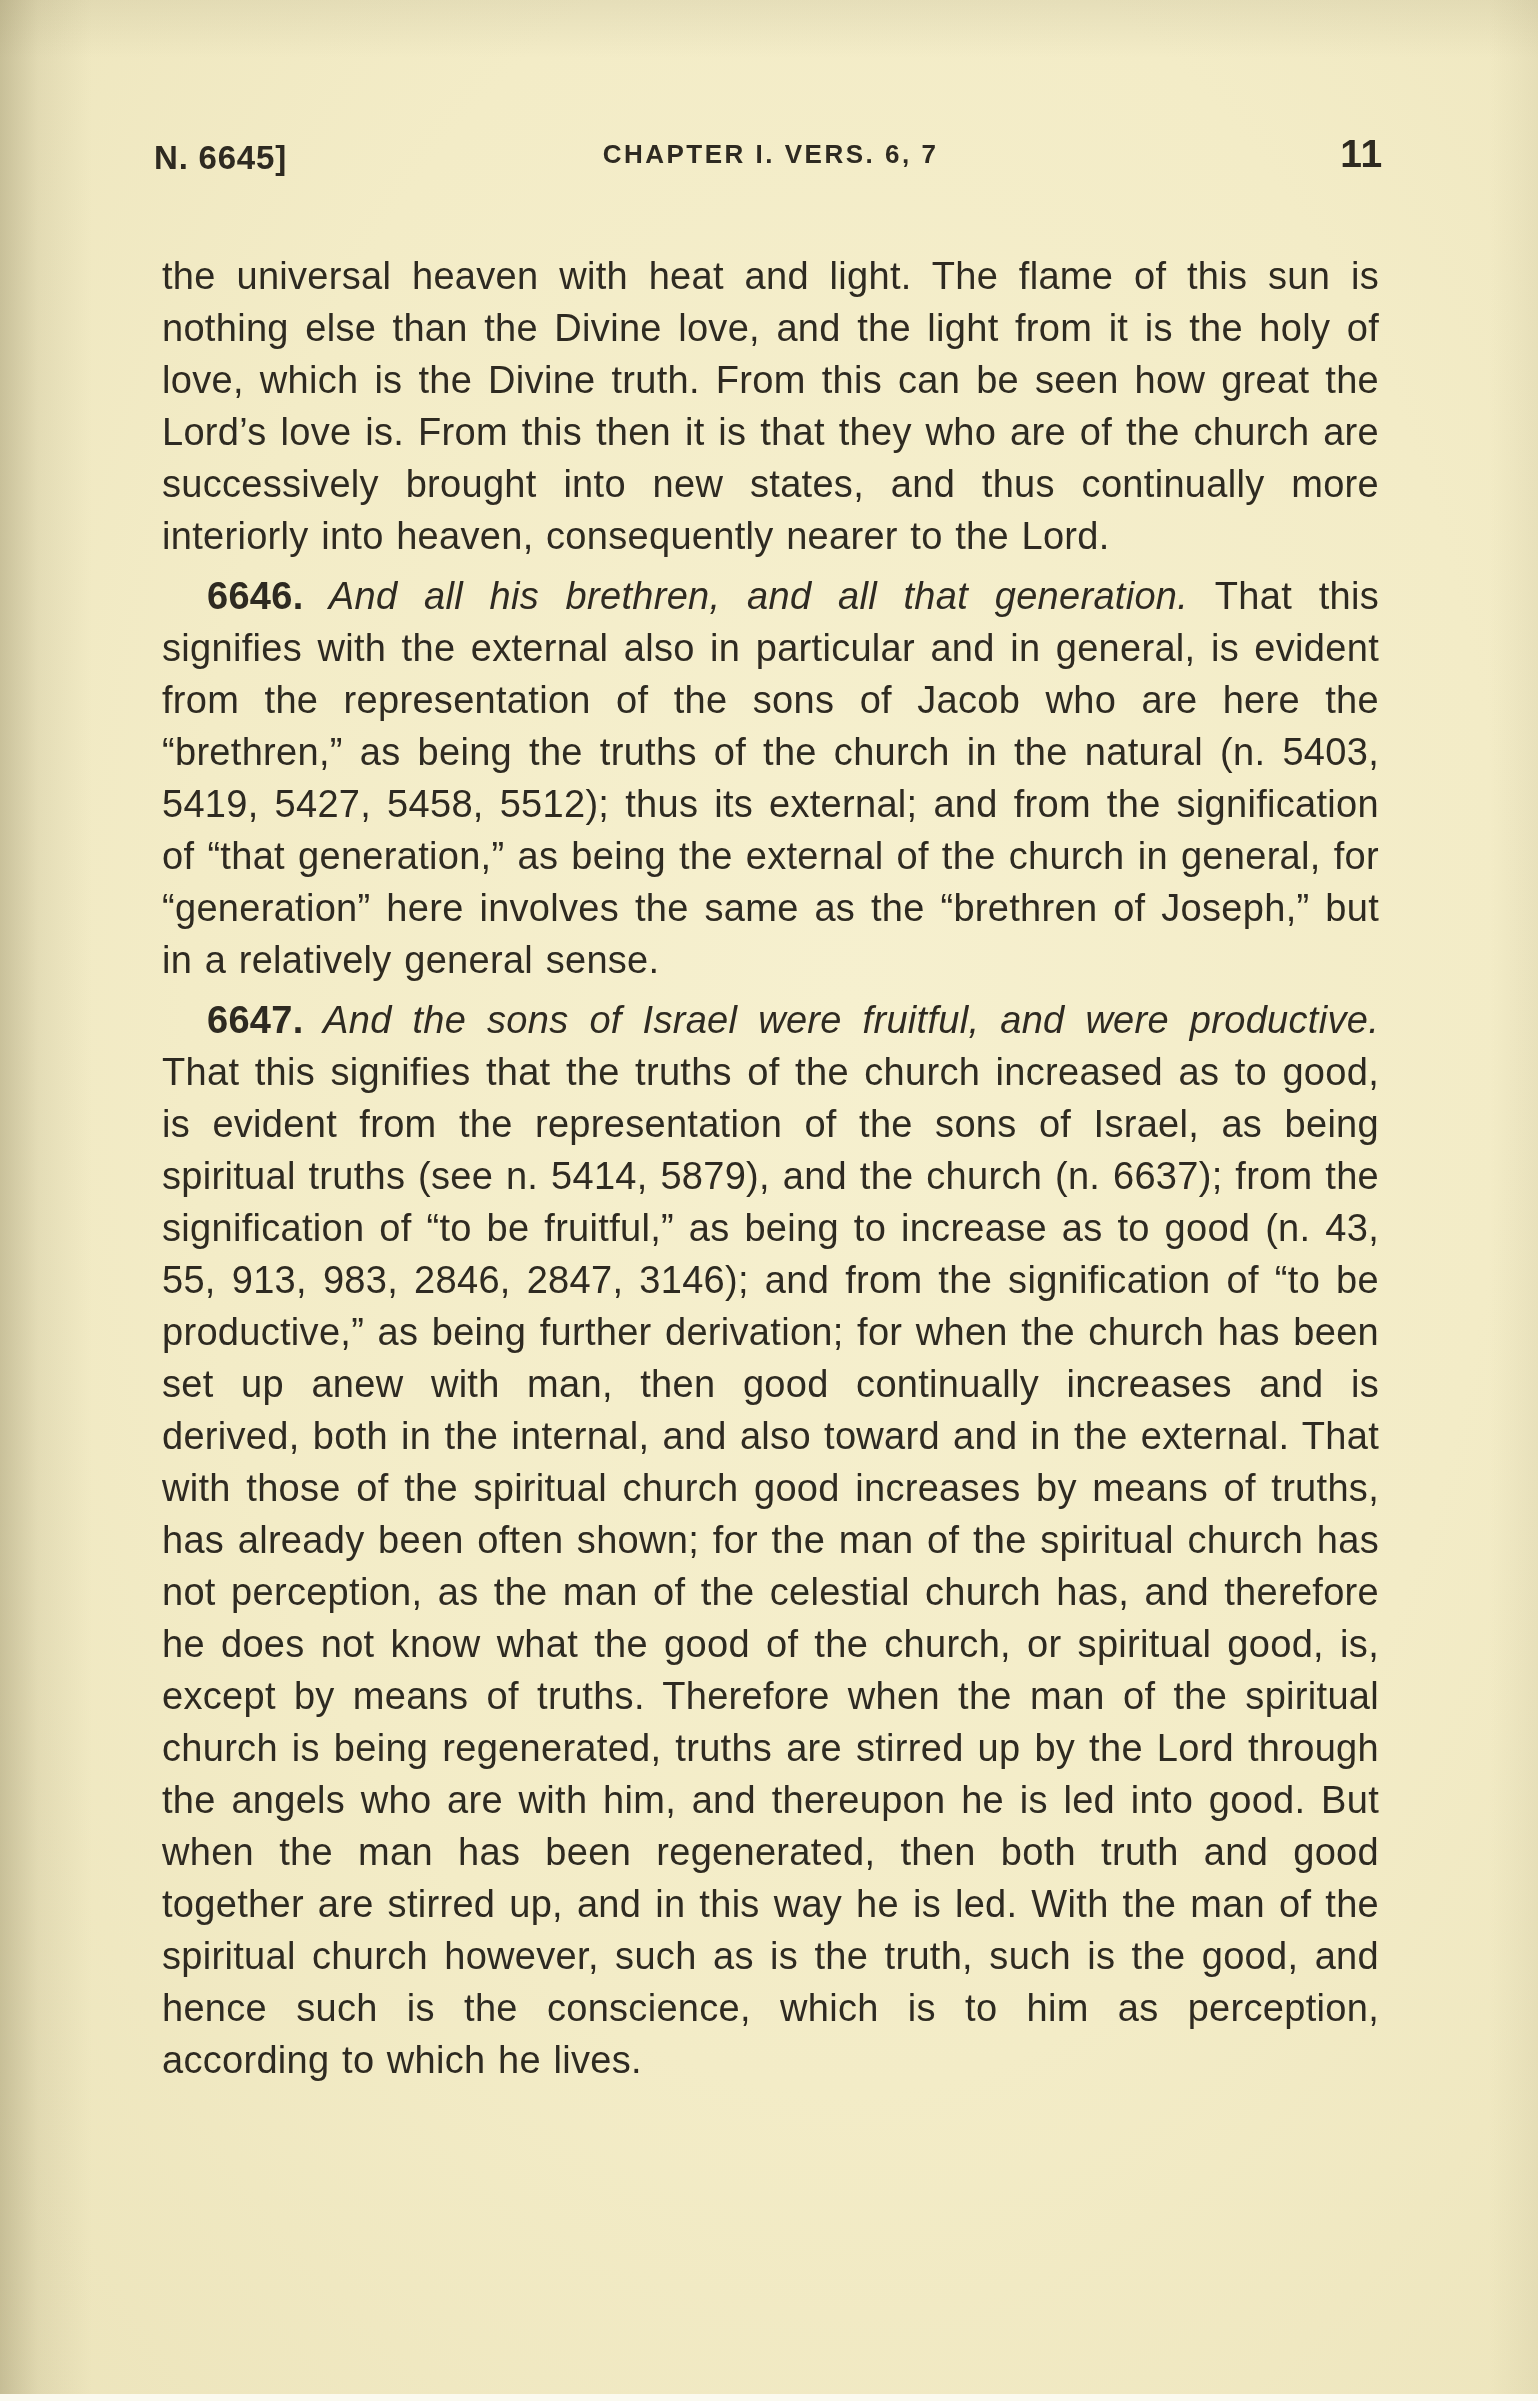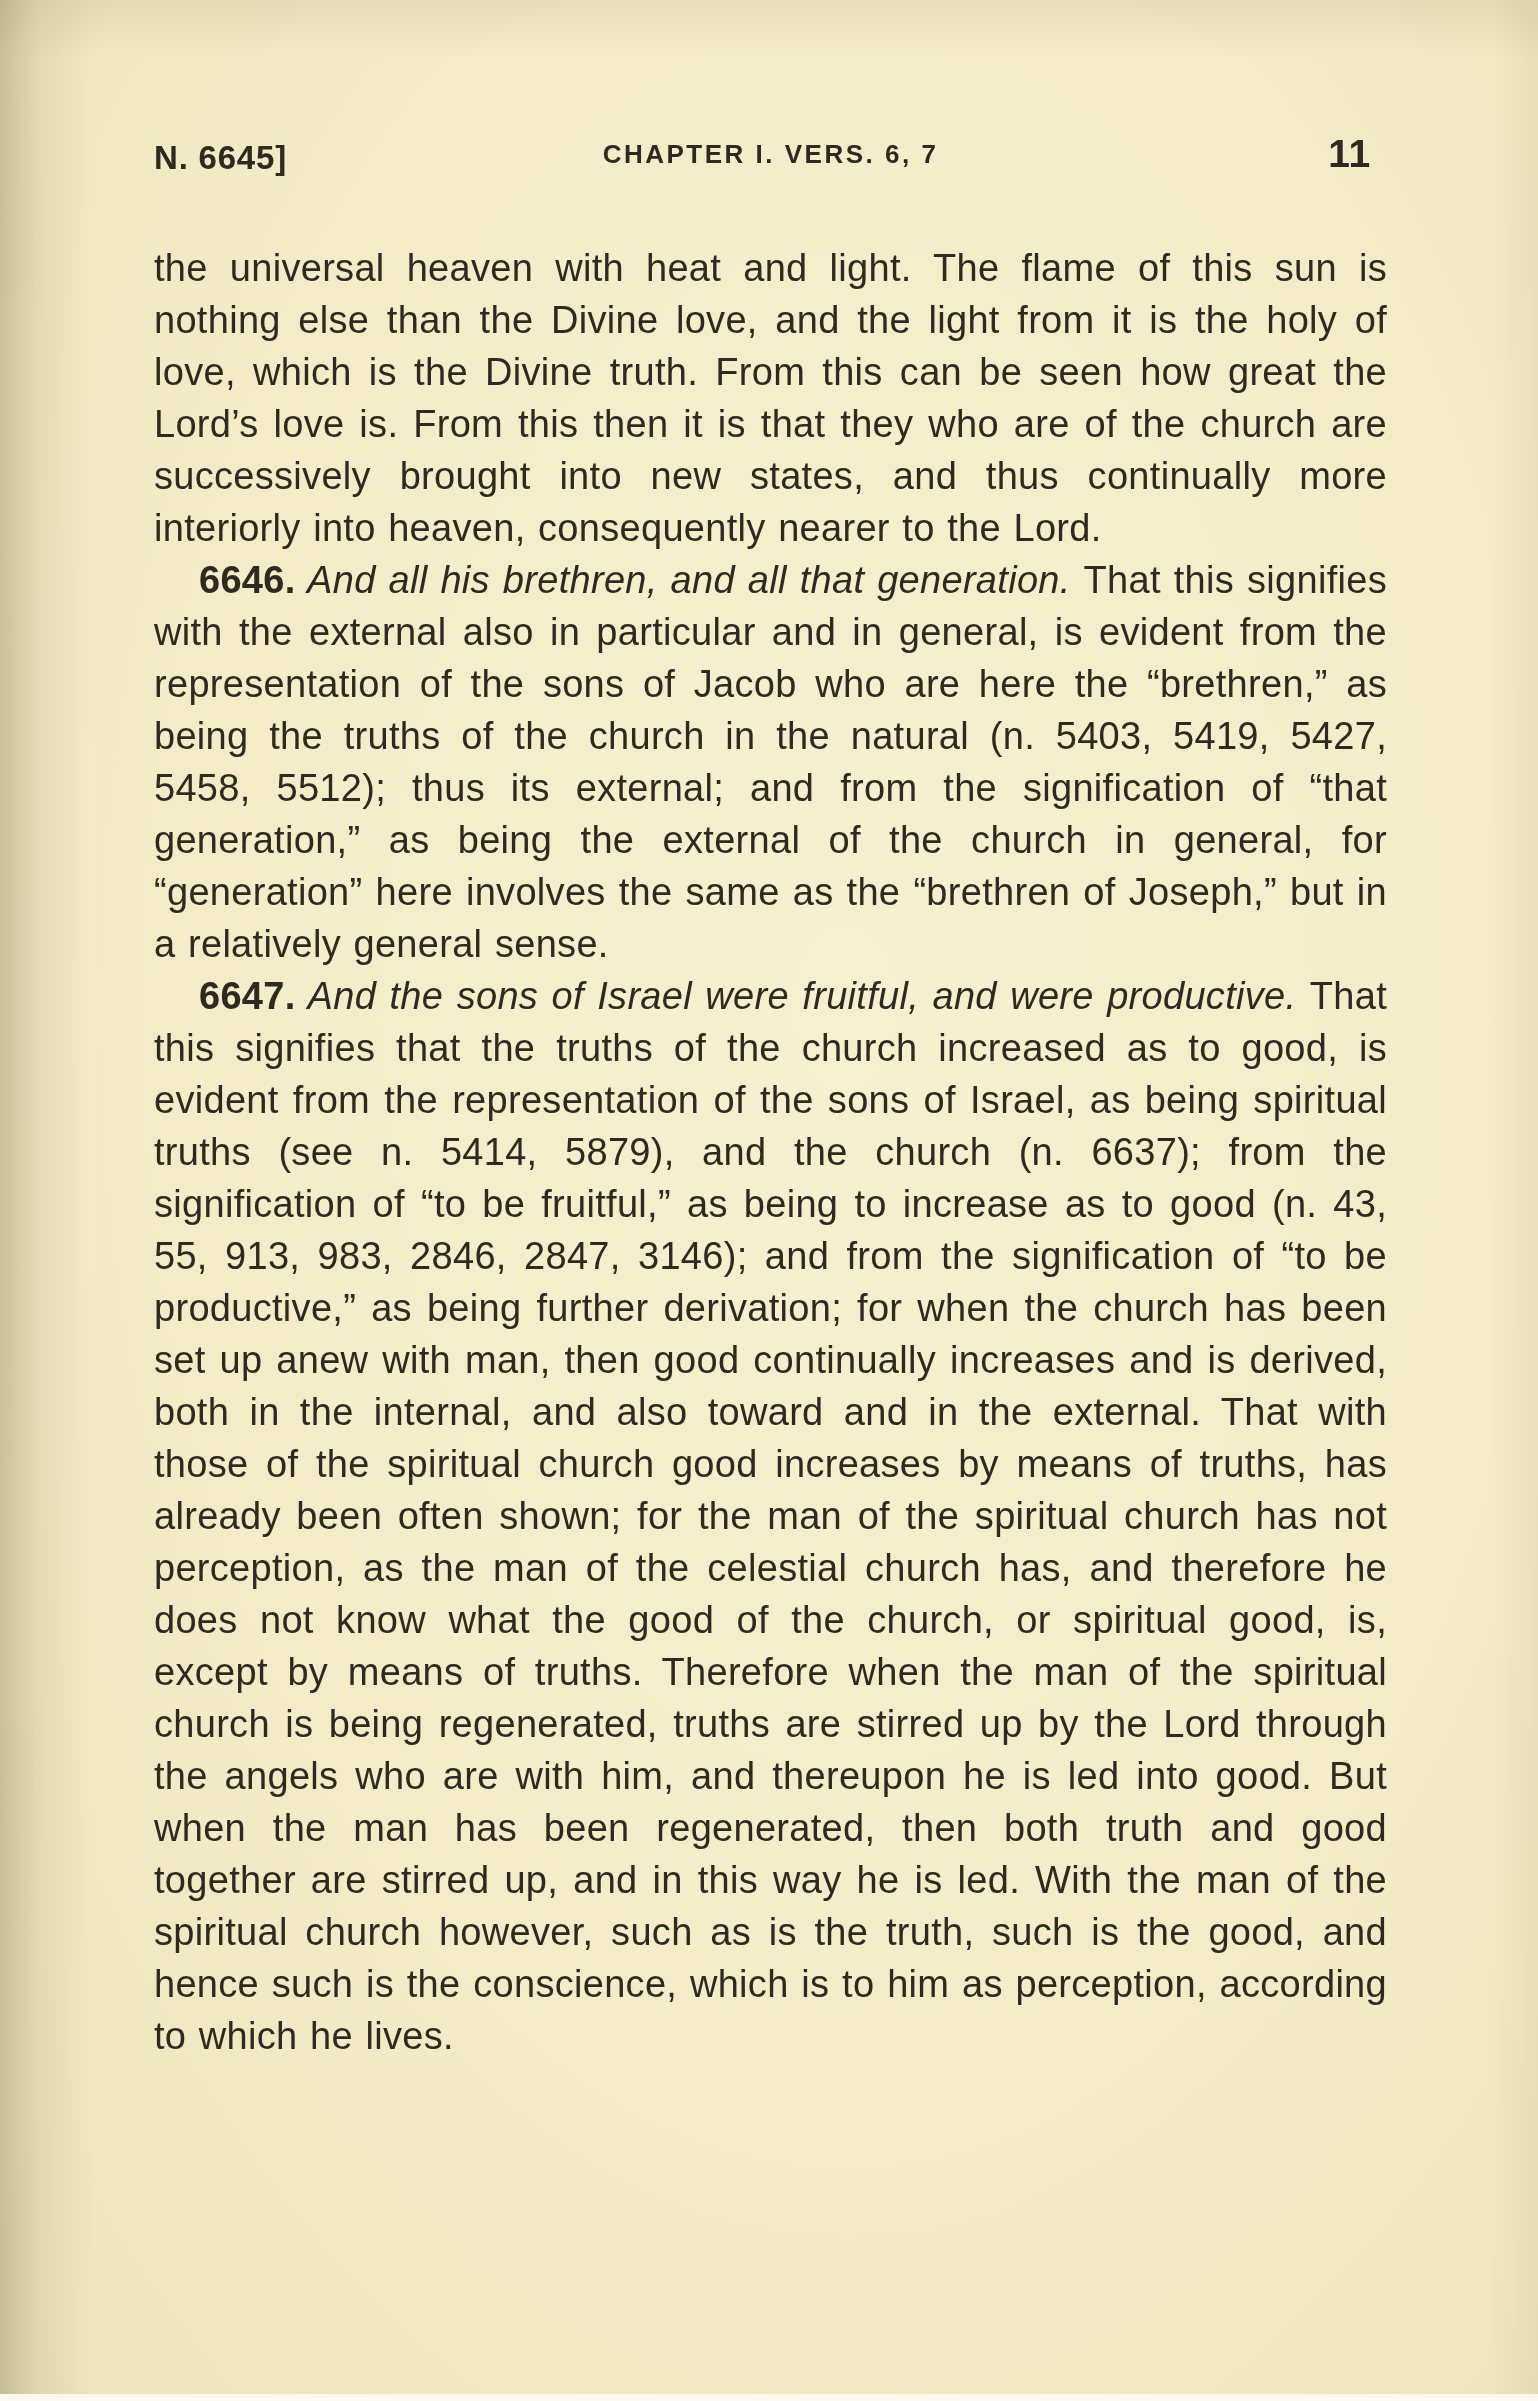--- a/index.html
+++ b/index.html
@@ -49,39 +49,39 @@
     right: 0;
     top: 6.7px;
     text-align: center;
     font-size: 26px;
     font-weight: 700;
     letter-spacing: 2.5px;
     white-space: nowrap;
   }
   .running-head .folio {
     position: absolute;
-    right: 16px;
+    right: 4px;
     top: 0;
     font-size: 39px;
     font-weight: 700;
     letter-spacing: 0.8px;
   }
   .text-block {
     position: absolute;
     left: 154px;
     top: 242px;
     width: 1233px;
     font-size: 38px;
     line-height: 52px;
     text-align: justify;
     letter-spacing: 0.3px;
     word-spacing: 1.7px;
   }
   .para {
-    margin: 0;
+    margin: 8px;
     padding: 0;
   }
   .para.indent {
     text-indent: 45px;
   }
   .seg-bold   { font-weight: 700; }
   .seg-italic { font-style: italic; }
   .seg-normal { }
 </style>
 </head>

